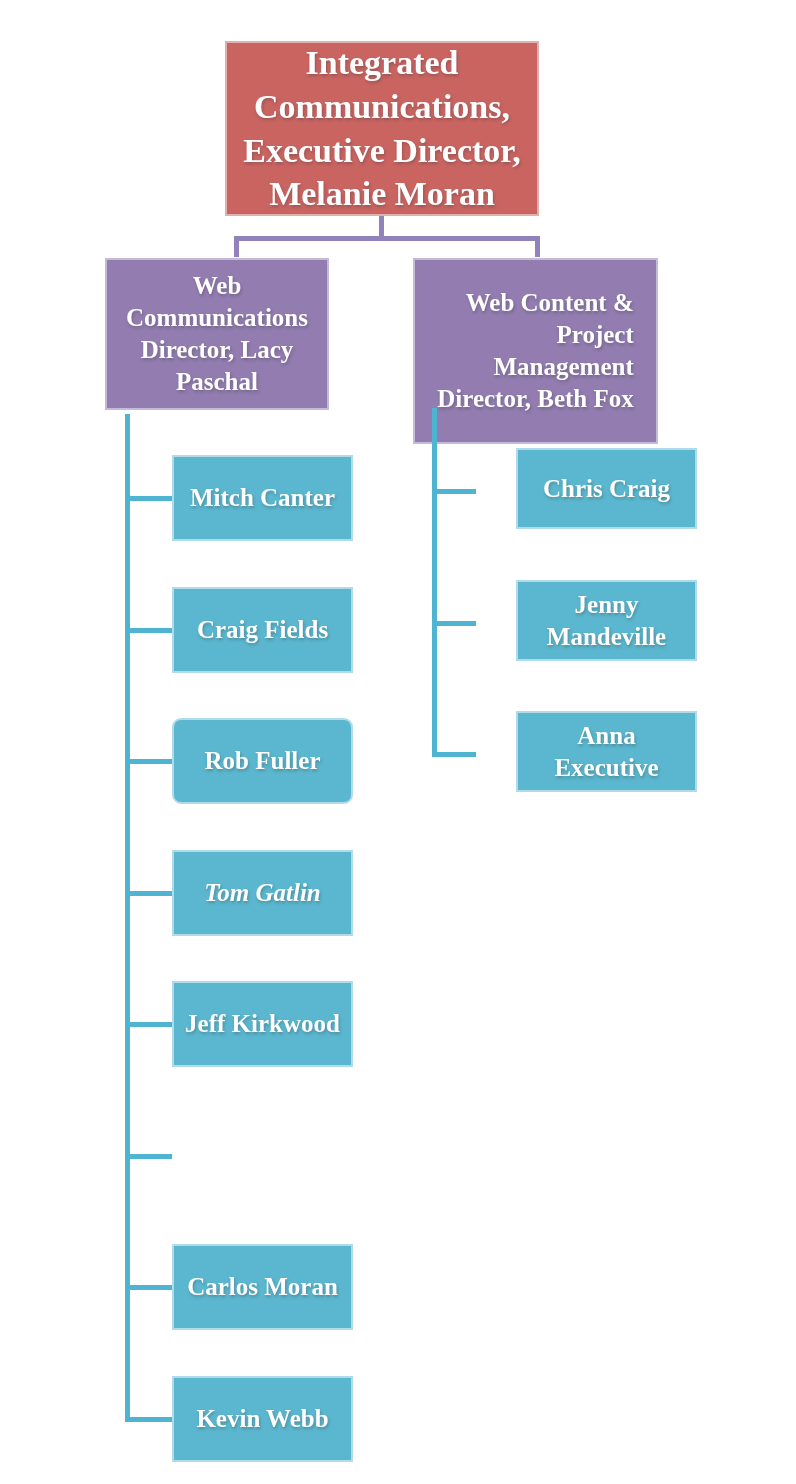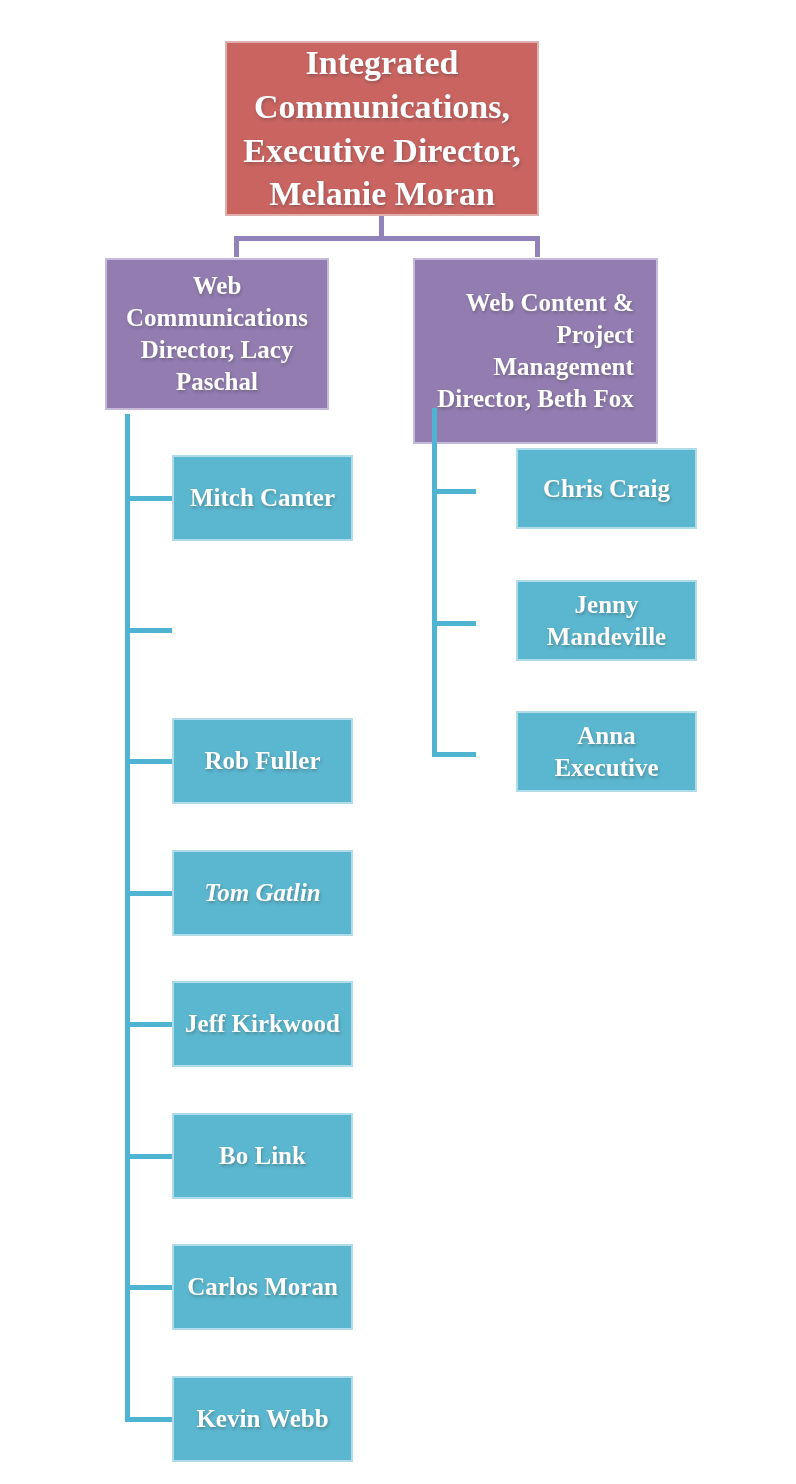--- a/index.html
+++ b/index.html
@@ -92,31 +92,31 @@
   <div class="conn conn-teal" style="left:127px; top:759px; width:45px; height:5px;"></div>
   <div class="conn conn-teal" style="left:127px; top:891px; width:45px; height:5px;"></div>
   <div class="conn conn-teal" style="left:127px; top:1022px; width:45px; height:5px;"></div>
   <div class="conn conn-teal" style="left:127px; top:1154px; width:45px; height:5px;"></div>
   <div class="conn conn-teal" style="left:127px; top:1285px; width:45px; height:5px;"></div>
   <div class="conn conn-teal" style="left:127px; top:1417px; width:45px; height:5px;"></div>
 
   <div class="node node-member col-left" style="top:455px;">
     <span class="label">Mitch Canter</span>
   </div>
-  <div class="node node-member col-left" style="top:718px;">
+  <div class="node node-member col-left" style="top:587px;">
+    <span class="label">Craig Fields</span>
+  </div>
+  <div class="node node-member col-left" style="top:718px;border-radius:9px;">
     <span class="label">Rob Fuller</span>
   </div>
   <div class="node node-member col-left" style="top:850px;font-style:italic;">
     <span class="label">Tom Gatlin</span>
   </div>
   <div class="node node-member col-left" style="top:981px;">
     <span class="label">Jeff Kirkwood</span>
-  </div>
-  <div class="node node-member col-left" style="top:1113px;">
-    <span class="label">Bo Link</span>
   </div>
   <div class="node node-member col-left" style="top:1244px;">
     <span class="label">Carlos Moran</span>
   </div>
   <div class="node node-member col-left" style="top:1376px;">
     <span class="label">Kevin Webb</span>
   </div>
 
   <div class="conn conn-teal" style="left:432px; top:408px; width:5px; height:349px;"></div>
   <div class="conn conn-teal" style="left:434px; top:489px; width:42px; height:5px;"></div>

